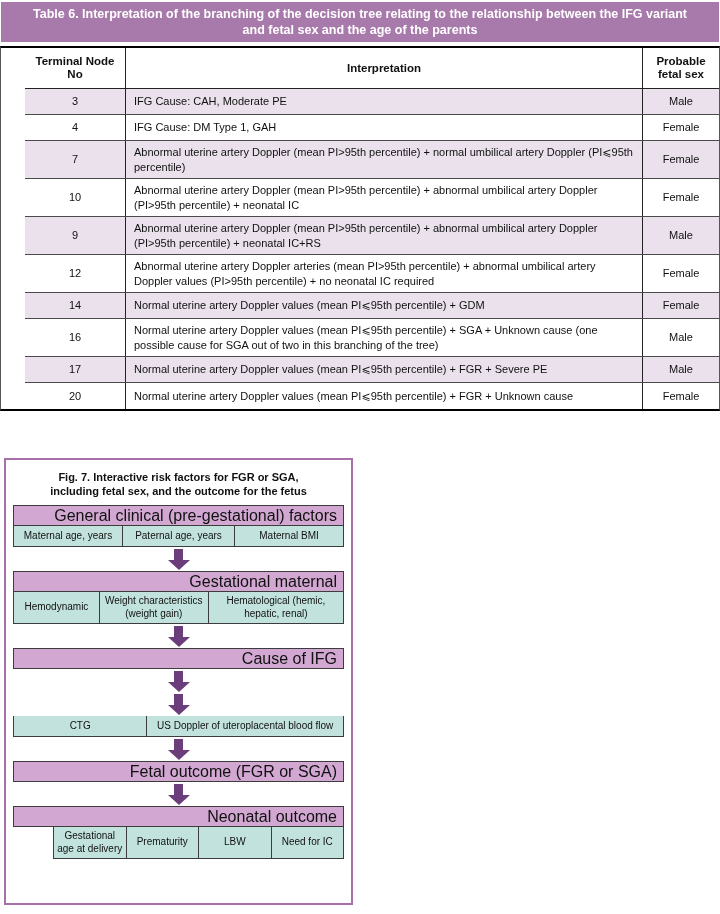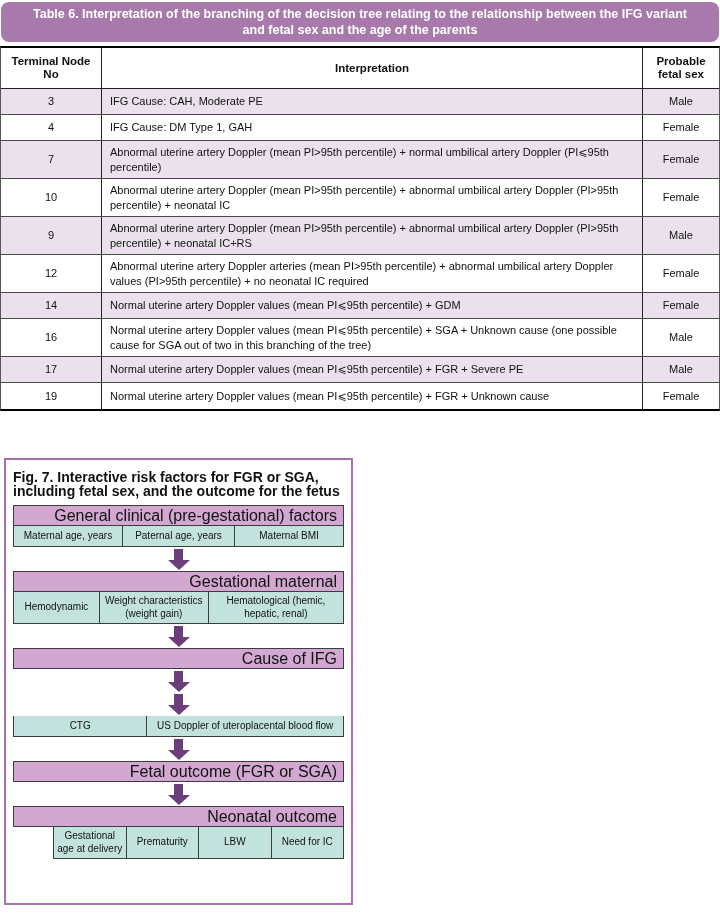--- a/index.html
+++ b/index.html
@@ -15,41 +15,41 @@
   html,body{margin:0;padding:0;background:#ffffff;}
   .page{
     width:720px;height:914px;position:relative;overflow:hidden;background:#ffffff;
     font-family:"Liberation Sans", sans-serif;color:var(--ink);
   }
 
   
   .tbl-title{
     margin:2px 1px 0;background:var(--titlebar);color:#ffffff;
     font-weight:bold;font-size:12.5px;line-height:16px;text-align:center;
-    padding:4px 28px;box-sizing:border-box;border-radius:8px;
+    padding:4px 28px;box-sizing:border-box;
   }
   .tbl{
     margin-top:4px;border-top:2.5px solid #000;border-bottom:2.5px solid #000;
     border-left:1px solid #555;border-right:1px solid #555;
   }
-  .trow{display:flex;align-items:stretch;border-bottom:1px solid #4a4a4a;font-size:11px;min-height:26px;box-sizing:border-box;}
+  .trow{display:flex;align-items:stretch;border-bottom:1px solid #4a4a4a;font-size:11px;min-height:26px;box-sizing:border-box;margin-left:24px;}
   .trow:last-child{border-bottom:none;}
   .trow.shaded{background:var(--rowshade);}
   .thead{font-weight:bold;font-size:11.5px;min-height:41px;border-bottom:1.5px solid #222;}
   .c-node{flex:0 0 101px;border-right:1.5px solid #222;display:flex;align-items:center;justify-content:center;text-align:center;padding:4px 8px;box-sizing:border-box;line-height:13px;}
   .c-interp{flex:1 1 auto;border-right:1.5px solid #222;display:flex;align-items:center;padding:4px 8px;line-height:14.5px;box-sizing:border-box;}
   .thead .c-interp{justify-content:center;text-align:center;}
   .c-sex{flex:0 0 76px;display:flex;align-items:center;justify-content:center;text-align:center;padding:4px 6px;box-sizing:border-box;line-height:13px;}
 
   
   .fig{
     position:absolute;left:4px;top:458px;width:349px;height:447px;box-sizing:border-box;
     border:2px solid var(--figborder);padding:6px 7px 0;background:#ffffff;
   }
-  .fig-title{text-align:left;font-weight:bold;font-size:14px;line-height:14px;margin:4px 0 7px;}
+  .fig-title{text-align:center;font-weight:bold;font-size:11px;line-height:14px;margin:4px 0 7px;}
   .block-header{
     background:var(--bandpurple);border:1px solid var(--rule);
     text-align:right;font-size:16px;line-height:13px;padding:3px 6px;box-sizing:border-box;
   }
   .block-header.bold{font-weight:bold;}
   .block-cells{display:flex;}
   .block-cell{
     background:var(--cellteal);border:1px solid var(--rule);border-top:none;margin-left:-1px;
     box-sizing:border-box;display:flex;align-items:center;justify-content:center;text-align:center;
     font-size:10px;line-height:12.5px;padding:3px 3px;min-height:21px;flex-basis:0;
@@ -112,21 +112,21 @@
           <div class="c-node">16</div>
           <div class="c-interp">Normal uterine artery Doppler values (mean PI⩽95th percentile) + SGA + Unknown cause (one possible cause for SGA out of two in this branching of the tree)</div>
           <div class="c-sex">Male</div>
         </div>
         <div class="trow shaded">
           <div class="c-node">17</div>
           <div class="c-interp">Normal uterine artery Doppler values (mean PI⩽95th percentile) + FGR + Severe PE</div>
           <div class="c-sex">Male</div>
         </div>
         <div class="trow">
-          <div class="c-node">19</div>
+          <div class="c-node">20</div>
           <div class="c-interp">Normal uterine artery Doppler values (mean PI⩽95th percentile) + FGR + Unknown cause</div>
           <div class="c-sex">Female</div>
         </div>
       </div>
   </div>
 
   <div class="fig">
     <div class="fig-title">
       <span>Fig. 7. Interactive risk factors for FGR or SGA,</span><br>
       <span>including fetal sex, and the outcome for the fetus</span>

